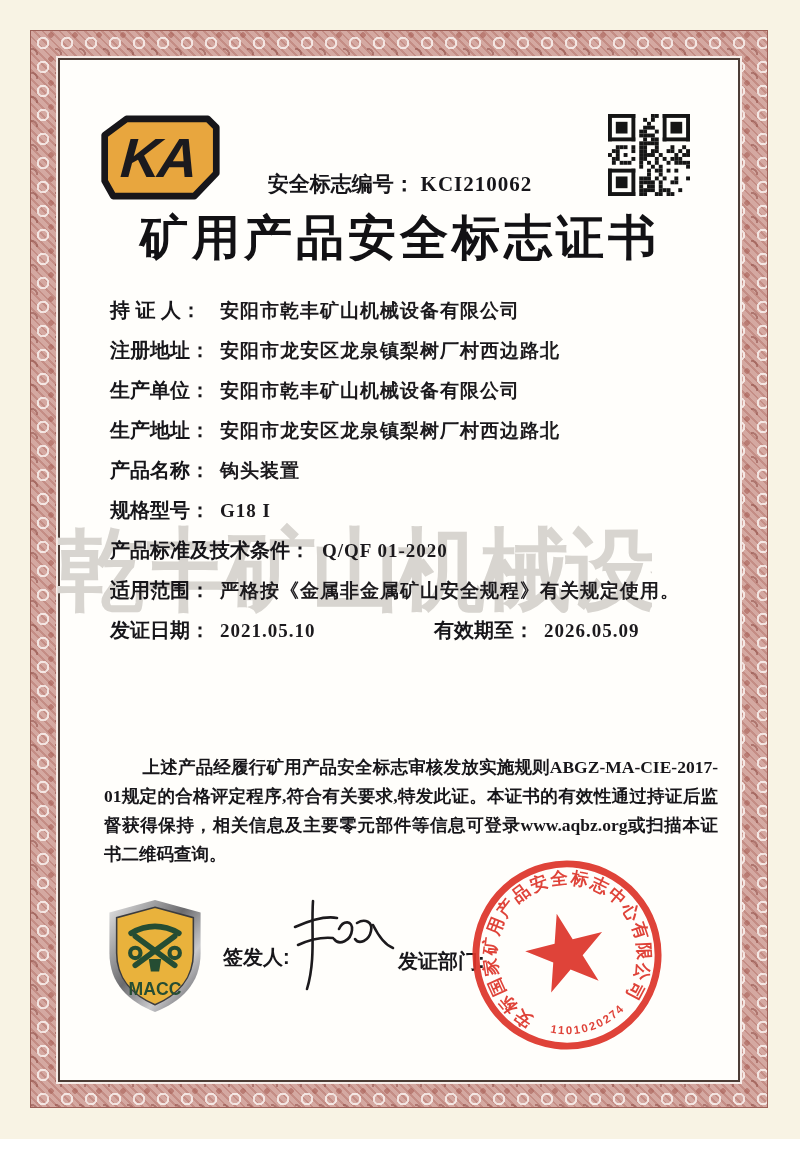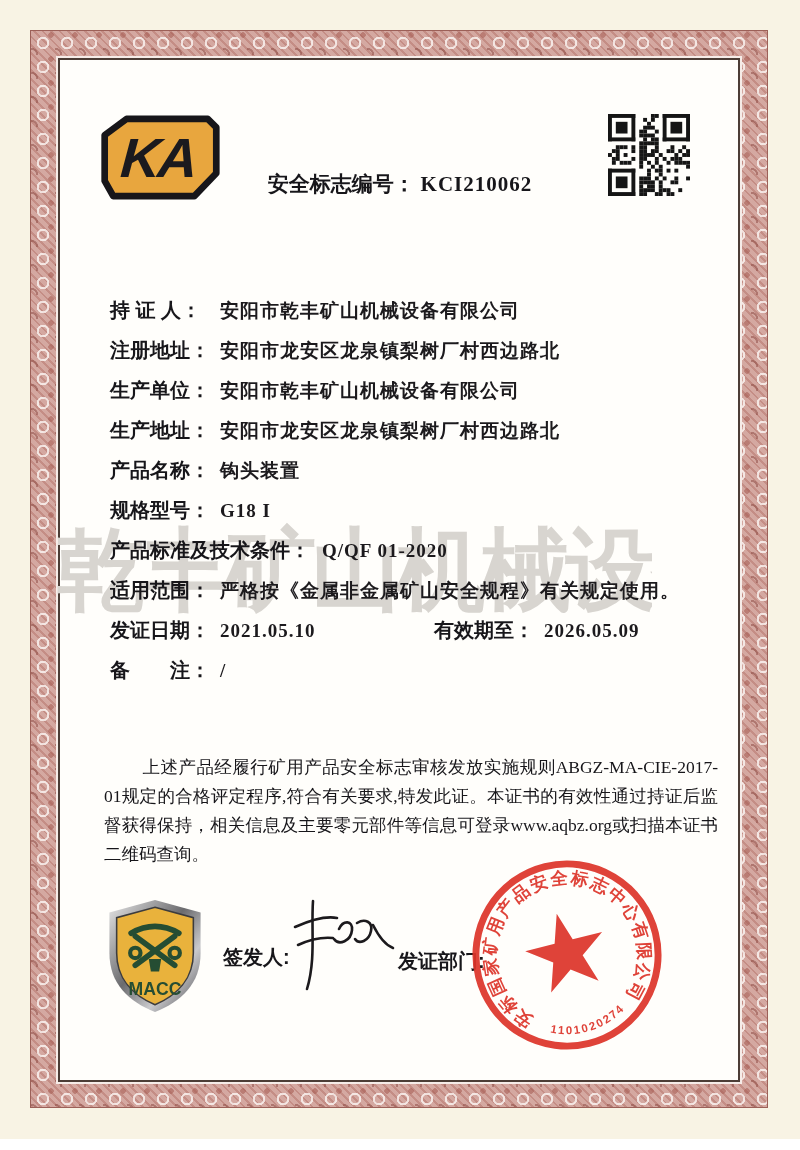--- a/index.html
+++ b/index.html
@@ -63,21 +63,21 @@
   .frow { display:flex; align-items:baseline; line-height:25px; }
   .flabel { font-size:20px; font-weight:700; color:#17161a; min-width:110px; white-space:nowrap; }
   .flabel.long { min-width:0; margin-right:12px; }
   .fvalue { font-size:19px; font-weight:700; color:#1c1a1d;
             font-family:"Liberation Serif", serif; letter-spacing:1px; white-space:nowrap; }
   .expire { margin-left:96px; }
   .datecell { min-width:118px; }
 
   .paragraph {
     position:absolute; left:104px; top:753px; width:614px;
-    font-size:17.5px; font-weight:400; line-height:29px;
+    font-size:17.5px; font-weight:700; line-height:29px;
     font-family:"Liberation Serif", serif; color:#17161a;
     text-indent:2.2em; text-align:justify;
   }
 
   .shield { position:absolute; left:103px; top:899px; }
   .signer-label, .dept-label {
     position:absolute; font-size:20px; font-weight:700; color:#17161a; white-space:nowrap;
   }
   .signer-label { left:223px; top:944px; }
   .dept-label   { left:398px; top:948px; }
@@ -236,20 +236,21 @@
         <rect x="60" y="76" width="4" height="4" fill="#151515"></rect>
         <rect x="72" y="76" width="4" height="4" fill="#151515"></rect>
         <rect x="32" y="80" width="4" height="4" fill="#151515"></rect>
         <rect x="36" y="80" width="4" height="4" fill="#151515"></rect>
         <rect x="48" y="80" width="4" height="4" fill="#151515"></rect>
         <rect x="52" y="80" width="4" height="4" fill="#151515"></rect>
         <rect x="60" y="80" width="4" height="4" fill="#151515"></rect>
         <rect x="64" y="80" width="4" height="4" fill="#151515"></rect>
       </svg>
 
+    <div class="cert-title">矿用产品安全标志证书</div>
 
     <div class="fields">
       <div class="frow">
         <span class="flabel">持 证 人：</span>
         <span class="fvalue">安阳市乾丰矿山机械设备有限公司</span>
       </div>
       <div class="frow">
         <span class="flabel">注册地址：</span>
         <span class="fvalue">安阳市龙安区龙泉镇梨树厂村西边路北</span>
       </div>
@@ -275,24 +276,20 @@
       </div>
       <div class="frow">
         <span class="flabel">适用范围：</span>
         <span class="fvalue">严格按《金属非金属矿山安全规程》有关规定使用。</span>
       </div>
       <div class="frow">
         <span class="flabel">发证日期：</span>
         <span class="fvalue datecell">2021.05.10</span>
         <span class="flabel expire">有效期至：</span>
         <span class="fvalue">2026.05.09</span>
-      </div>
-      <div class="frow">
-        <span class="flabel">备　　注：</span>
-        <span class="fvalue">/</span>
       </div>
     </div>
 
     <div class="paragraph">上述产品经履行矿用产品安全标志审核发放实施规则ABGZ-MA-CIE-2017-01规定的合格评定程序,符合有关要求,特发此证。本证书的有效性通过持证后监督获得保持，相关信息及主要零元部件等信息可登录www.aqbz.org或扫描本证书二维码查询。</div>
 
     <svg class="shield" width="104" height="114" viewBox="0 0 100 110">
       <defs>
         <linearGradient id="rim" x1="0" y1="0" x2="1" y2="1">
           <stop offset="0" stop-color="#e8e8e8"></stop>
             <stop offset=".45" stop-color="#6b6b6e"></stop>

